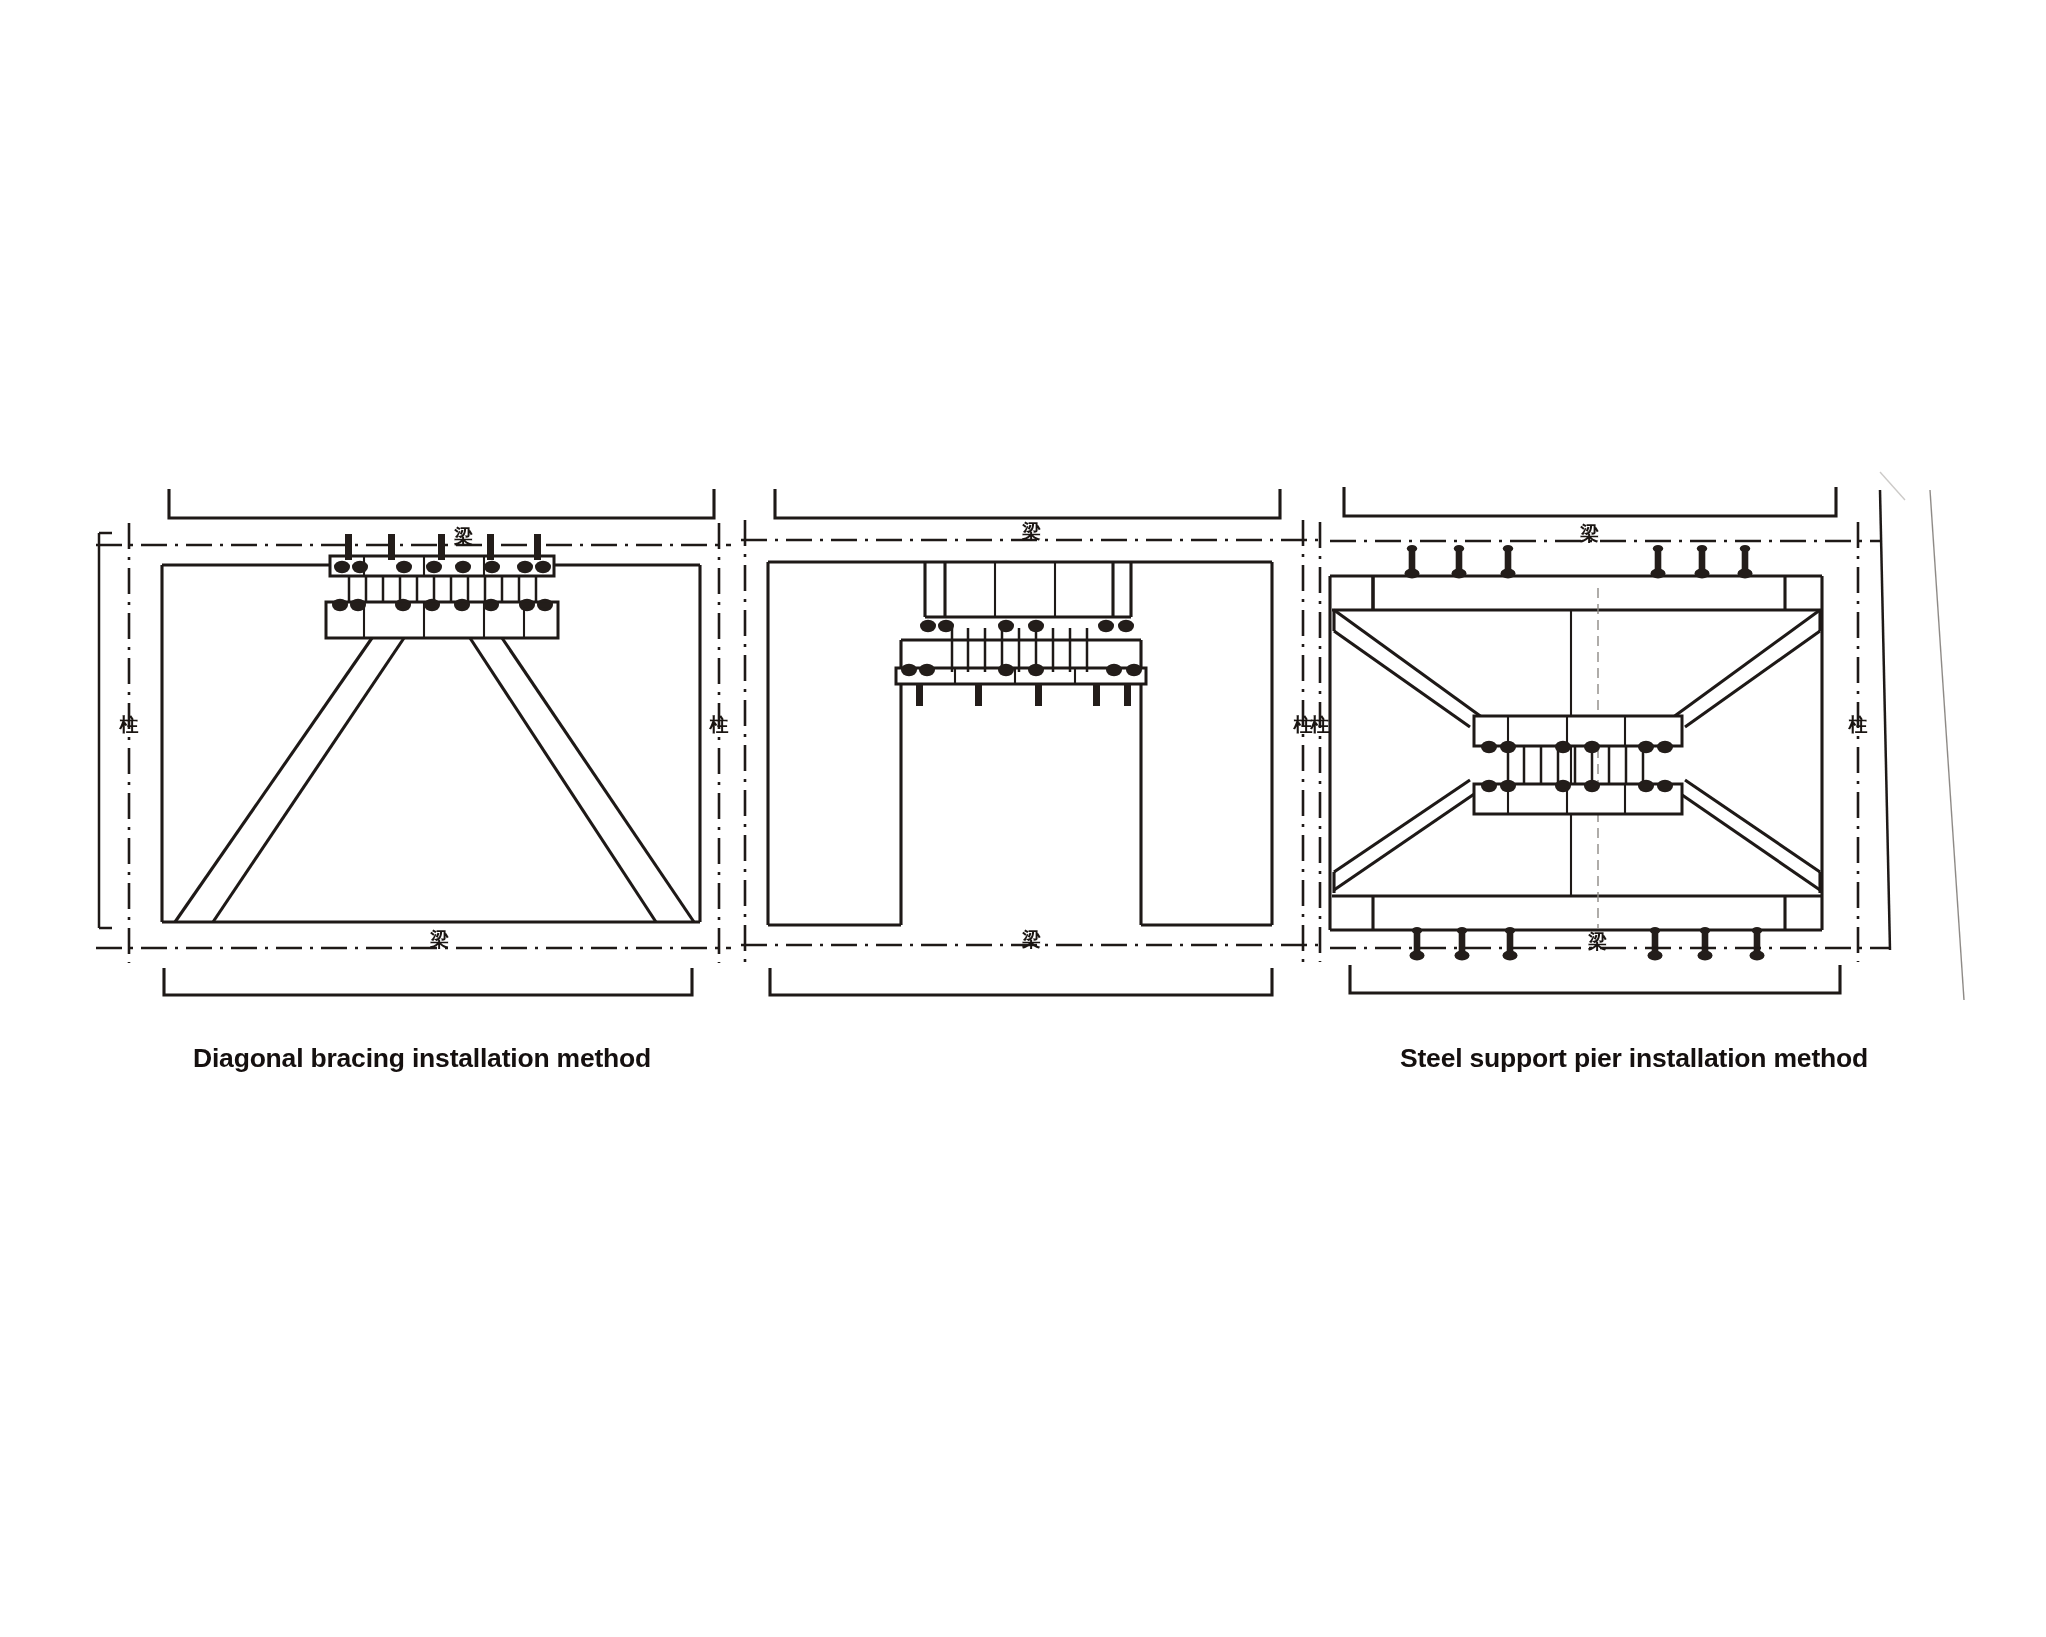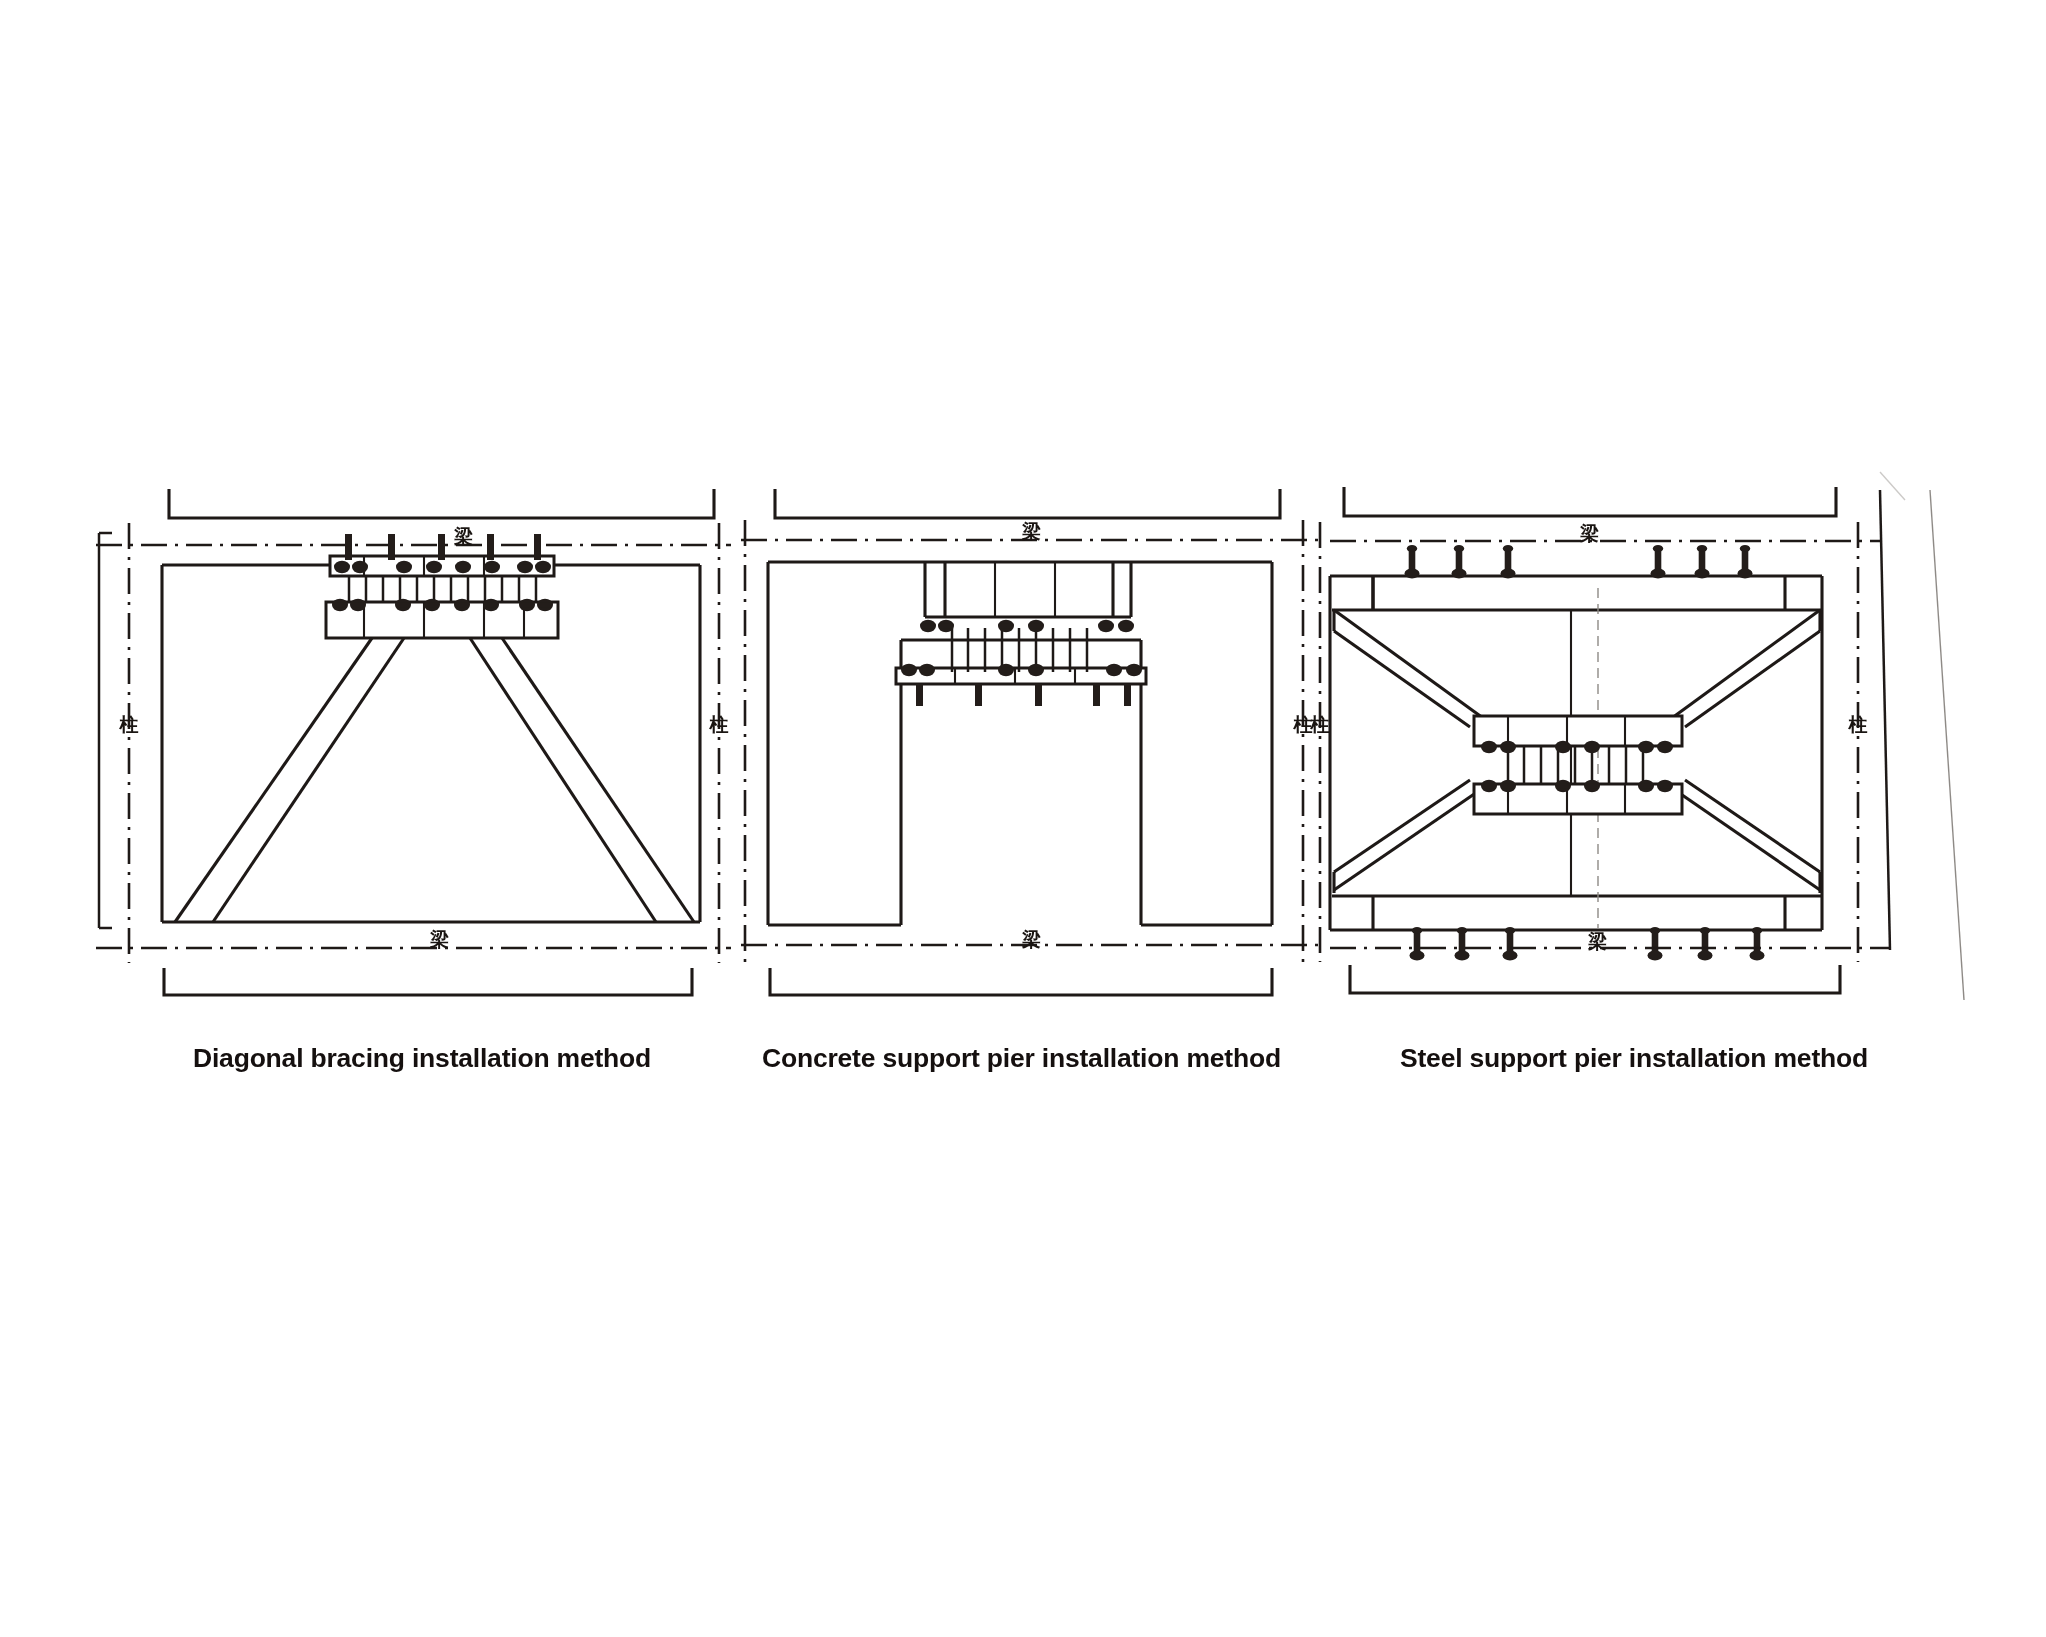--- a/index.html
+++ b/index.html
@@ -452,17 +452,16 @@
   <div class="cjk" style="left:1022px; top:930px;">梁</div>
   <div class="cjk vert" style="left:1294px; top:700px;">柱</div>
 
   <div class="cjk" style="left:1580px; top:524px;">梁</div>
   <div class="cjk" style="left:1588px; top:932px;">梁</div>
   <div class="cjk vert" style="left:1849px; top:700px;">柱</div>
   <div class="cjk vert" style="left:1311px; top:700px;">柱</div>
 
   <div class="caption-row">
     <div class="caption cap-1">Diagonal bracing installation method</div>
-    <div class="caption cap-2">Concrete support pier installation method</div>
     <div class="caption cap-3">Steel support pier installation method</div>
   </div>
 
 </div>
 
 </body></html>

